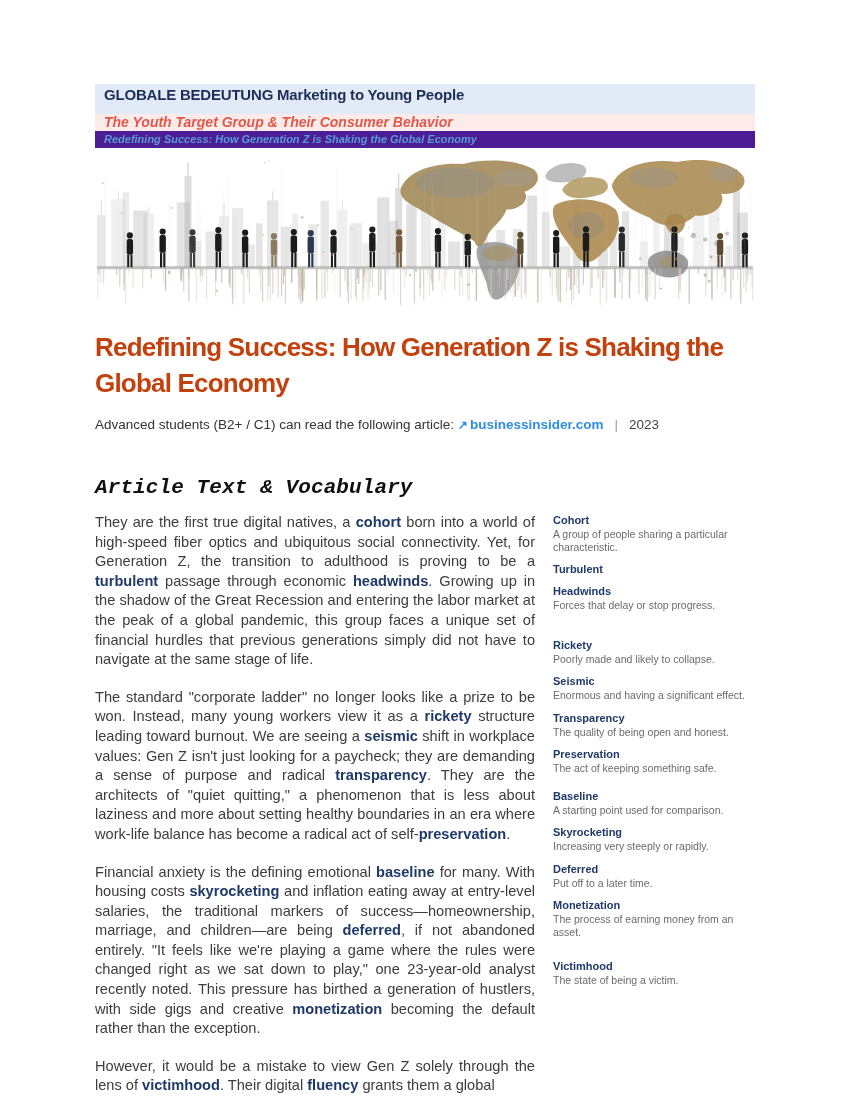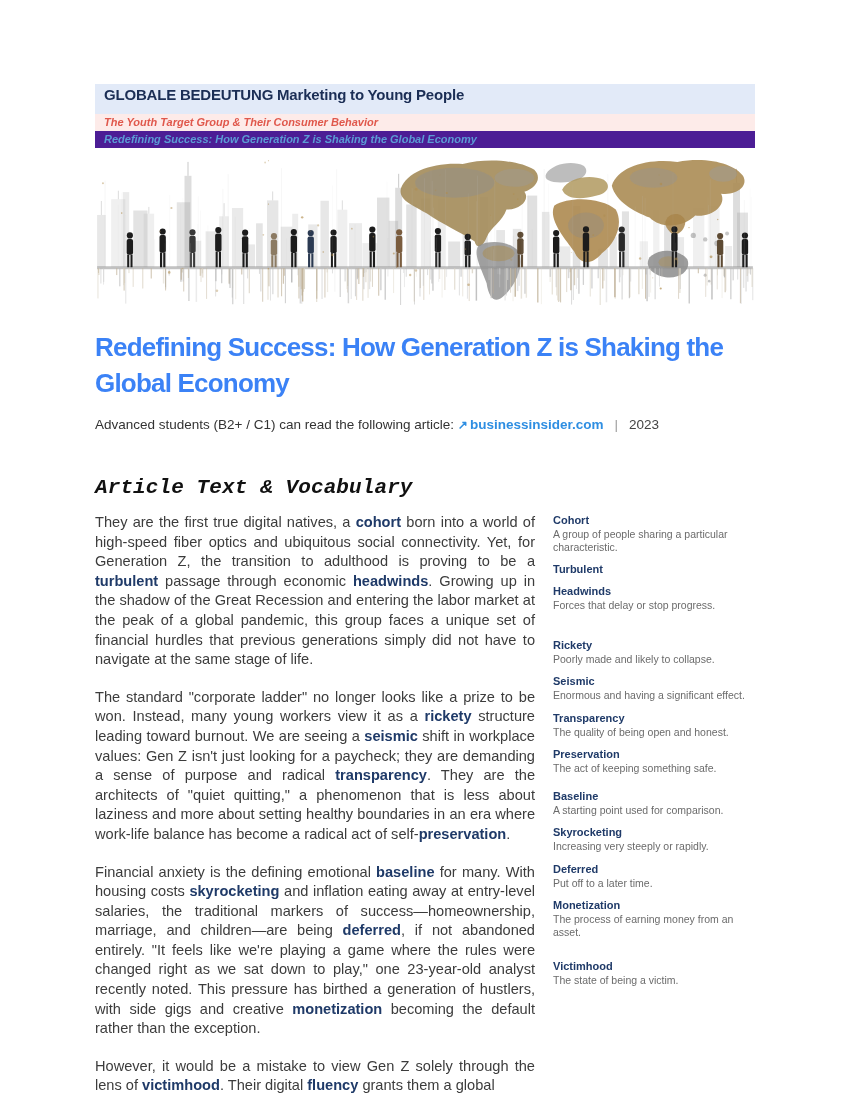--- a/index.html
+++ b/index.html
@@ -4,27 +4,27 @@
 <style>
   html,body{margin:0;padding:0;}
   body{
     width:841px;height:1096px;background:#ffffff;position:relative;overflow:hidden;
     font-family:"Liberation Sans",sans-serif;
   }
   .page{position:absolute;left:95px;top:84px;width:660px;}
   
   .band{box-sizing:border-box;padding-left:9px;overflow:hidden;white-space:nowrap;}
   .band1{height:30px;line-height:22px;background:#e2eaf8;color:#1b2e55;font-weight:bold;font-size:15px;letter-spacing:-0.2px;}
-  .band2{height:17px;line-height:17px;background:#fdebe9;color:#e0584c;font-weight:bold;font-style:italic;font-size:11px;}
+  .band2{height:17px;line-height:17px;background:#fdebe9;color:#e0584c;font-weight:bold;font-style:italic;font-size:14px;}
   .band3{height:17px;line-height:17px;background:#4c1d95;color:#5b9bd5;font-weight:bold;font-style:italic;font-size:11px;}
   
   .hero{width:660px;height:157px;background:#ffffff;overflow:hidden;}
   .hero svg{display:block;}
   
-  h1.title{margin:24px 0 0;font-size:26px;line-height:36px;color:#3b82f6;font-weight:bold;letter-spacing:-0.8px;white-space:nowrap;}
+  h1.title{margin:24px 0 0;font-size:26px;line-height:36px;color:#c2410c;font-weight:bold;letter-spacing:-0.8px;white-space:nowrap;}
   
   .subtitle{margin:16px 0 0;font-size:13.5px;color:#333333;}
   .link{color:#2e8ee2;font-weight:bold;text-decoration:none;cursor:pointer;}
   .arrow{font-size:12px;margin-right:2px;}
   .sep{color:#9a9a9a;margin:0 11px;}
   .year{color:#444444;}
   
   h2.section{margin:44px 0 0;font-size:21px;color:#111111;font-style:italic;font-weight:bold;letter-spacing:0.1px;font-family:Liberation Mono, monospace;}
   
   .columns{display:flex;margin-top:14px;align-items:flex-start;}

